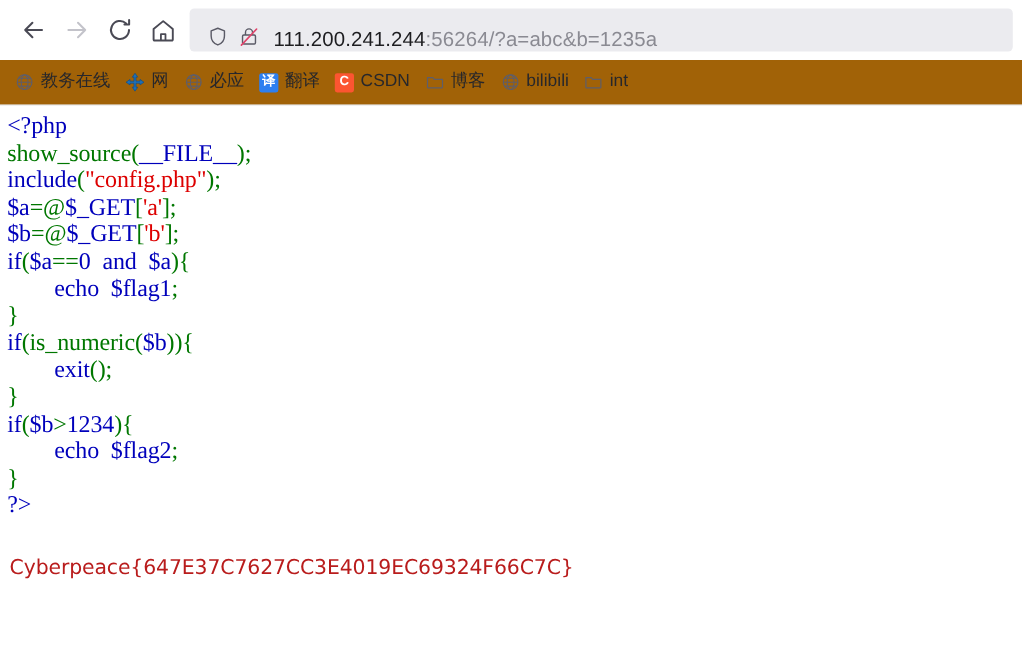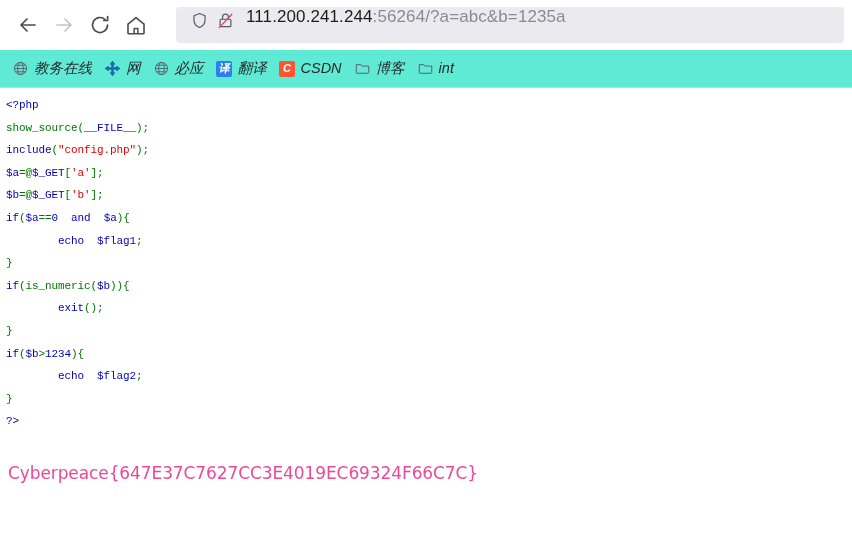--- a/index.html
+++ b/index.html
@@ -30,26 +30,26 @@
     width: 36px; height: 36px;
     display: flex; align-items: center; justify-content: center;
     border-radius: 4px;
     flex: 0 0 auto;
     cursor: pointer;
   }
   .nav-btn svg { display: block; }
 
   #url-bar {
     flex: 1 1 auto;
-    margin-left: 22px;
+    margin-left: 4px;
     height: 36px;
     background: #ebebef;
     border-radius: 4px;
     display: flex;
-    align-items: flex-start;
+    align-items: flex-end;
     padding: 0 10px;
     min-width: 0;
     cursor: text;
   }
   #url-bar .ub-icon {
     flex: 0 0 auto;
     display: flex; align-items: center; justify-content: center;
     width: 26px; height: 26px;
   }
   #url-text {
@@ -63,24 +63,23 @@
   }
   #url-text .host { color: #1d1d20; }
   #url-text .rest { color: #8a8a92; }
 
   
   #bookmarks-bar {
     display: flex;
     align-items: center;
     height: 37px;
     padding: 0 4px 0 6px;
-    background: #5eead4;
+    background: #a16207;
     overflow: hidden;
     white-space: nowrap;
-    font-style: italic;
   }
   .bookmark {
     display: flex;
     align-items: center;
     height: 28px;
     padding: 0 6px;
     border-radius: 4px;
     flex: 0 0 auto;
     cursor: pointer;
   }
@@ -111,42 +110,42 @@
   #page-content {
     position: relative;
     width: 852px;
     height: 460px;
     background: #ffffff;
     padding: 6px 0 0 6px;
   }
 
   #code-block {
     margin: 0;
-    font-family: Liberation Mono, monospace;
-    font-size: 11px;
+    font-family: Liberation Serif, serif;
+    font-size: 20px;
     line-height: 22.6px;
     white-space: pre;
     color: #000000;
     letter-spacing: -0.1px;
   }
   
   .t-default  { color: #0000BB; }
   .t-string   { color: #DD0000; }
   .t-func     { color: #007700; }
   .t-var      { color: #0000BB; }
   .t-num      { color: #0000BB; }
   .t-punct    { color: #007700; }
   .t-ctrl     { color: #0000BB; }
 
   #flag-line {
     margin-top: 30px;
     padding-left: 2px;
     font-family: "DejaVu Sans", "Liberation Sans", sans-serif;
     font-size: 17px;
-    color: #ec4899;
+    color: #b91c1c;
     letter-spacing: -0.1px;
   }
 
   #watermark {
     position: absolute;
     right: 18px;
     bottom: 14px;
     font-size: 16px;
     color: #d2d2d4;
     font-family: "DejaVu Sans", "Liberation Sans", sans-serif;
@@ -251,20 +250,30 @@
         <span class="bm-icon">
           <svg width="17" height="17" viewBox="0 0 24 24" fill="none">
     <path d="M3.2 6.6h6.3l1.7 2h9.6v9.2a.9.9 0 0 1-.9.9H4.1a.9.9 0 0 1-.9-.9z" stroke="#5e5e6b" stroke-width="1.4" stroke-linejoin="round"></path>
   </svg>
         </span>
         <span class="bm-label">博客</span>
       </div>
       <div class="bookmark">
         <span class="bm-icon">
           <svg width="17" height="17" viewBox="0 0 24 24" fill="none">
+    <circle cx="12" cy="12" r="8.6" stroke="#5e5e6b" stroke-width="1.4"></circle>
+    <ellipse cx="12" cy="12" rx="4" ry="8.6" stroke="#5e5e6b" stroke-width="1.3"></ellipse>
+    <path d="M3.6 12h16.8M4.9 7.4h14.2M4.9 16.6h14.2" stroke="#5e5e6b" stroke-width="1.3"></path>
+  </svg>
+        </span>
+        <span class="bm-label">bilibili</span>
+      </div>
+      <div class="bookmark">
+        <span class="bm-icon">
+          <svg width="17" height="17" viewBox="0 0 24 24" fill="none">
     <path d="M3.2 6.6h6.3l1.7 2h9.6v9.2a.9.9 0 0 1-.9.9H4.1a.9.9 0 0 1-.9-.9z" stroke="#5e5e6b" stroke-width="1.4" stroke-linejoin="round"></path>
   </svg>
         </span>
         <span class="bm-label">int</span>
       </div>
     </div>
 </div>
 
 <div id="page-content">
   <pre id="code-block"><span><span class="t-default">&lt;?php</span></span>

